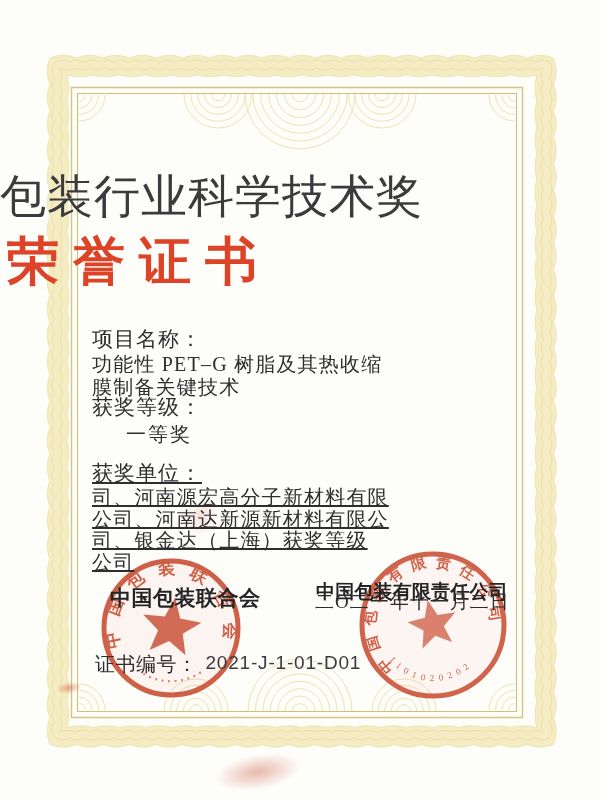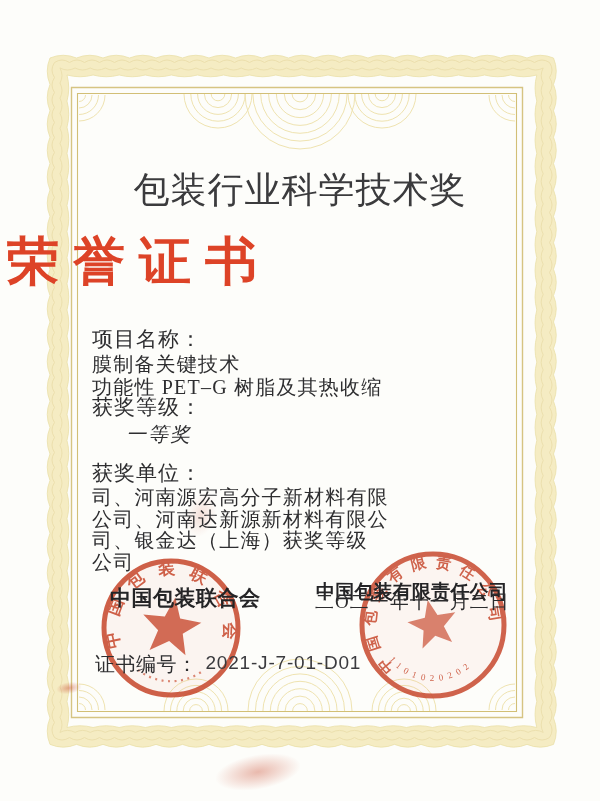--- a/index.html
+++ b/index.html
@@ -4,36 +4,36 @@
 <style>
   html,body{margin:0;padding:0;background:#e9e7e2;}
   .page{
     position:relative;width:600px;height:801px;margin:0 auto;
     background:#fdfdfa;overflow:hidden;
     font-family:"Liberation Serif","DejaVu Serif",serif;
   }
   .border-svg{position:absolute;left:0;top:0;z-index:0;}
   .txt{position:absolute;z-index:3;}
   .award-title{
-    top:166px;left:0;width:600px;text-align:center;
+    top:166px;left:0;width:600px;text-align:left;
     font-family:"Liberation Sans","DejaVu Sans",sans-serif;
-    font-weight:500;font-size:36px;color:#3b3b3d;letter-spacing:1px;
+    font-weight:500;font-size:46px;color:#3b3b3d;letter-spacing:1px;
   }
   .honor-title{
     top:227px;left:0;width:600px;text-align:left;
     font-weight:700;font-size:52px;color:#dd4327;letter-spacing:14px;text-indent:7px;
   }
   .row{position:absolute;left:92px;display:flex;color:#2e2e30;z-index:3;flex-direction:column;}
   .row .label{flex:none;width:100px;font-size:21px;font-weight:500;letter-spacing:1px;white-space:nowrap;}
   .row .val{font-size:20px;font-weight:500;letter-spacing:1.2px;}
   .row-project{top:325px;}
   .row-project .val div{line-height:23px;}
   .row-grade{top:393px;text-align:right;}
-  .row-grade .val{letter-spacing:2px;font-style:italic;}
-  .row-units{top:459px;}
+  .row-grade .val{letter-spacing:2px;}
+  .row-units{top:459px;text-decoration:underline;}
   .row-units .val div{line-height:21.6px;}
   .issuer-left{left:110px;top:584px;font-size:21px;font-weight:600;color:#242426;letter-spacing:0.5px;}
   .issuer-right{left:316px;top:579px;font-size:19px;font-weight:600;color:#242426;letter-spacing:0.2px;}
   .issue-date{left:315px;top:589px;font-size:19px;font-weight:500;color:#2b2b2d;letter-spacing:1px;}
   .certno{left:95px;top:651px;display:flex;color:#2e2e30;}
   .certno .label{font-size:20px;font-weight:400;letter-spacing:0.5px;}
   .certno .num{
     font-family:"Liberation Sans","DejaVu Sans",sans-serif;
     font-size:19px;letter-spacing:0.8px;color:#3a3a3e;padding:1px 0 0 8px;
   }
@@ -77,22 +77,22 @@
       <path d="M508.5,710.0A6.5,6.5 0 0 1 515.0,703.5M502.0,710.0A13.0,13.0 0 0 1 515.0,697.0M495.5,710.0A19.5,19.5 0 0 1 515.0,690.5M489.0,710.0A26.0,26.0 0 0 1 515.0,684.0" fill="none" stroke="#efe3b0" stroke-width="1"></path>
     </svg>
 
   <div class="txt award-title">包装行业科学技术奖</div>
 
   <div class="txt honor-title">荣誉证书</div>
 
   <div class="row row-project">
     <span class="label">项目名称：</span>
     <div class="val">
+      <div>功能性 PET–G 树脂及其热收缩</div>
       <div>膜制备关键技术</div>
-      <div>功能性 PET–G 树脂及其热收缩</div>
     </div>
   </div>
 
   <div class="row row-grade">
     <span class="label">获奖等级：</span>
     <div class="val">一等奖</div>
   </div>
 
   <div class="row row-units">
     <span class="label">获奖单位：</span>
@@ -130,19 +130,19 @@
       </text>
     </g>
   </svg>
 
   <div class="txt issuer-left">中国包装联合会</div>
   <div class="txt issuer-right">中国包装有限责任公司</div>
   <div class="txt issue-date">二O二一年十一月二日</div>
 
   <div class="txt certno">
     <span class="label">证书编号：</span>
-    <span class="num">2021-J-7-01-D01</span>
+    <span class="num">2021-J-1-01-D01</span>
   </div>
 
   <div class="smudge smudge-bottom"></div>
   <div class="smudge smudge-left"></div>
   <div class="smudge smudge-mid"></div>
 </div>
 
 </body></html>

